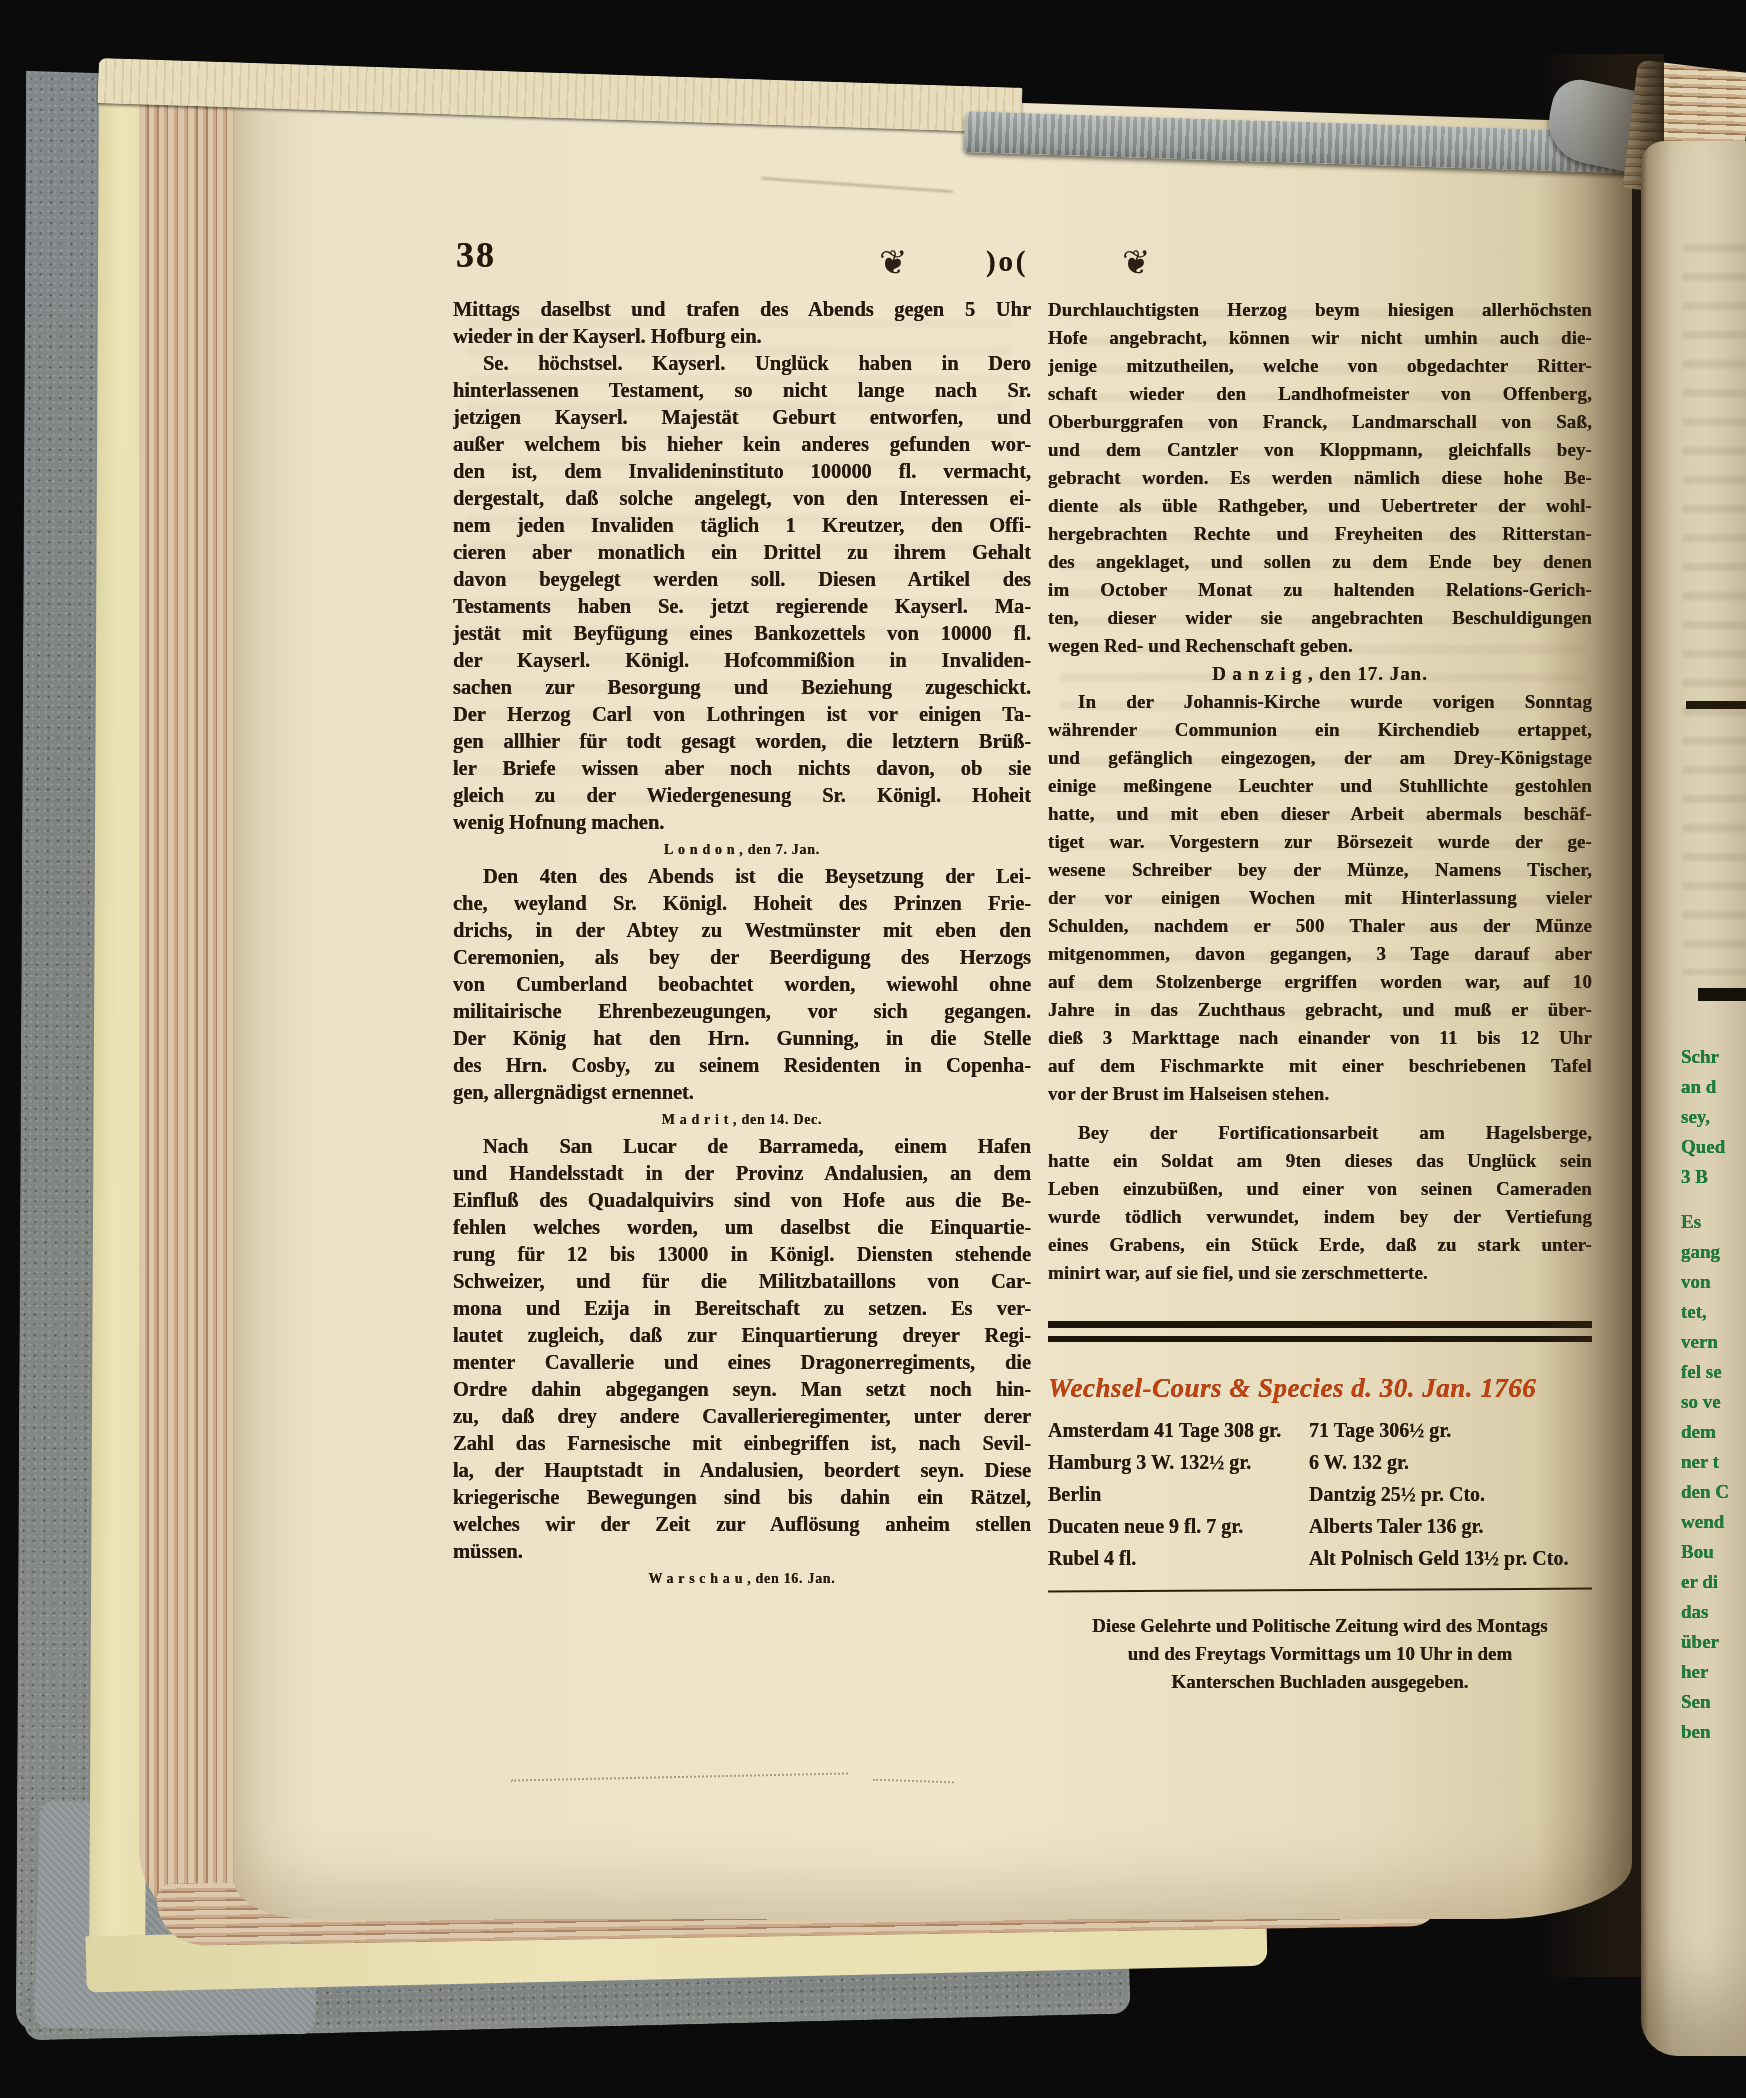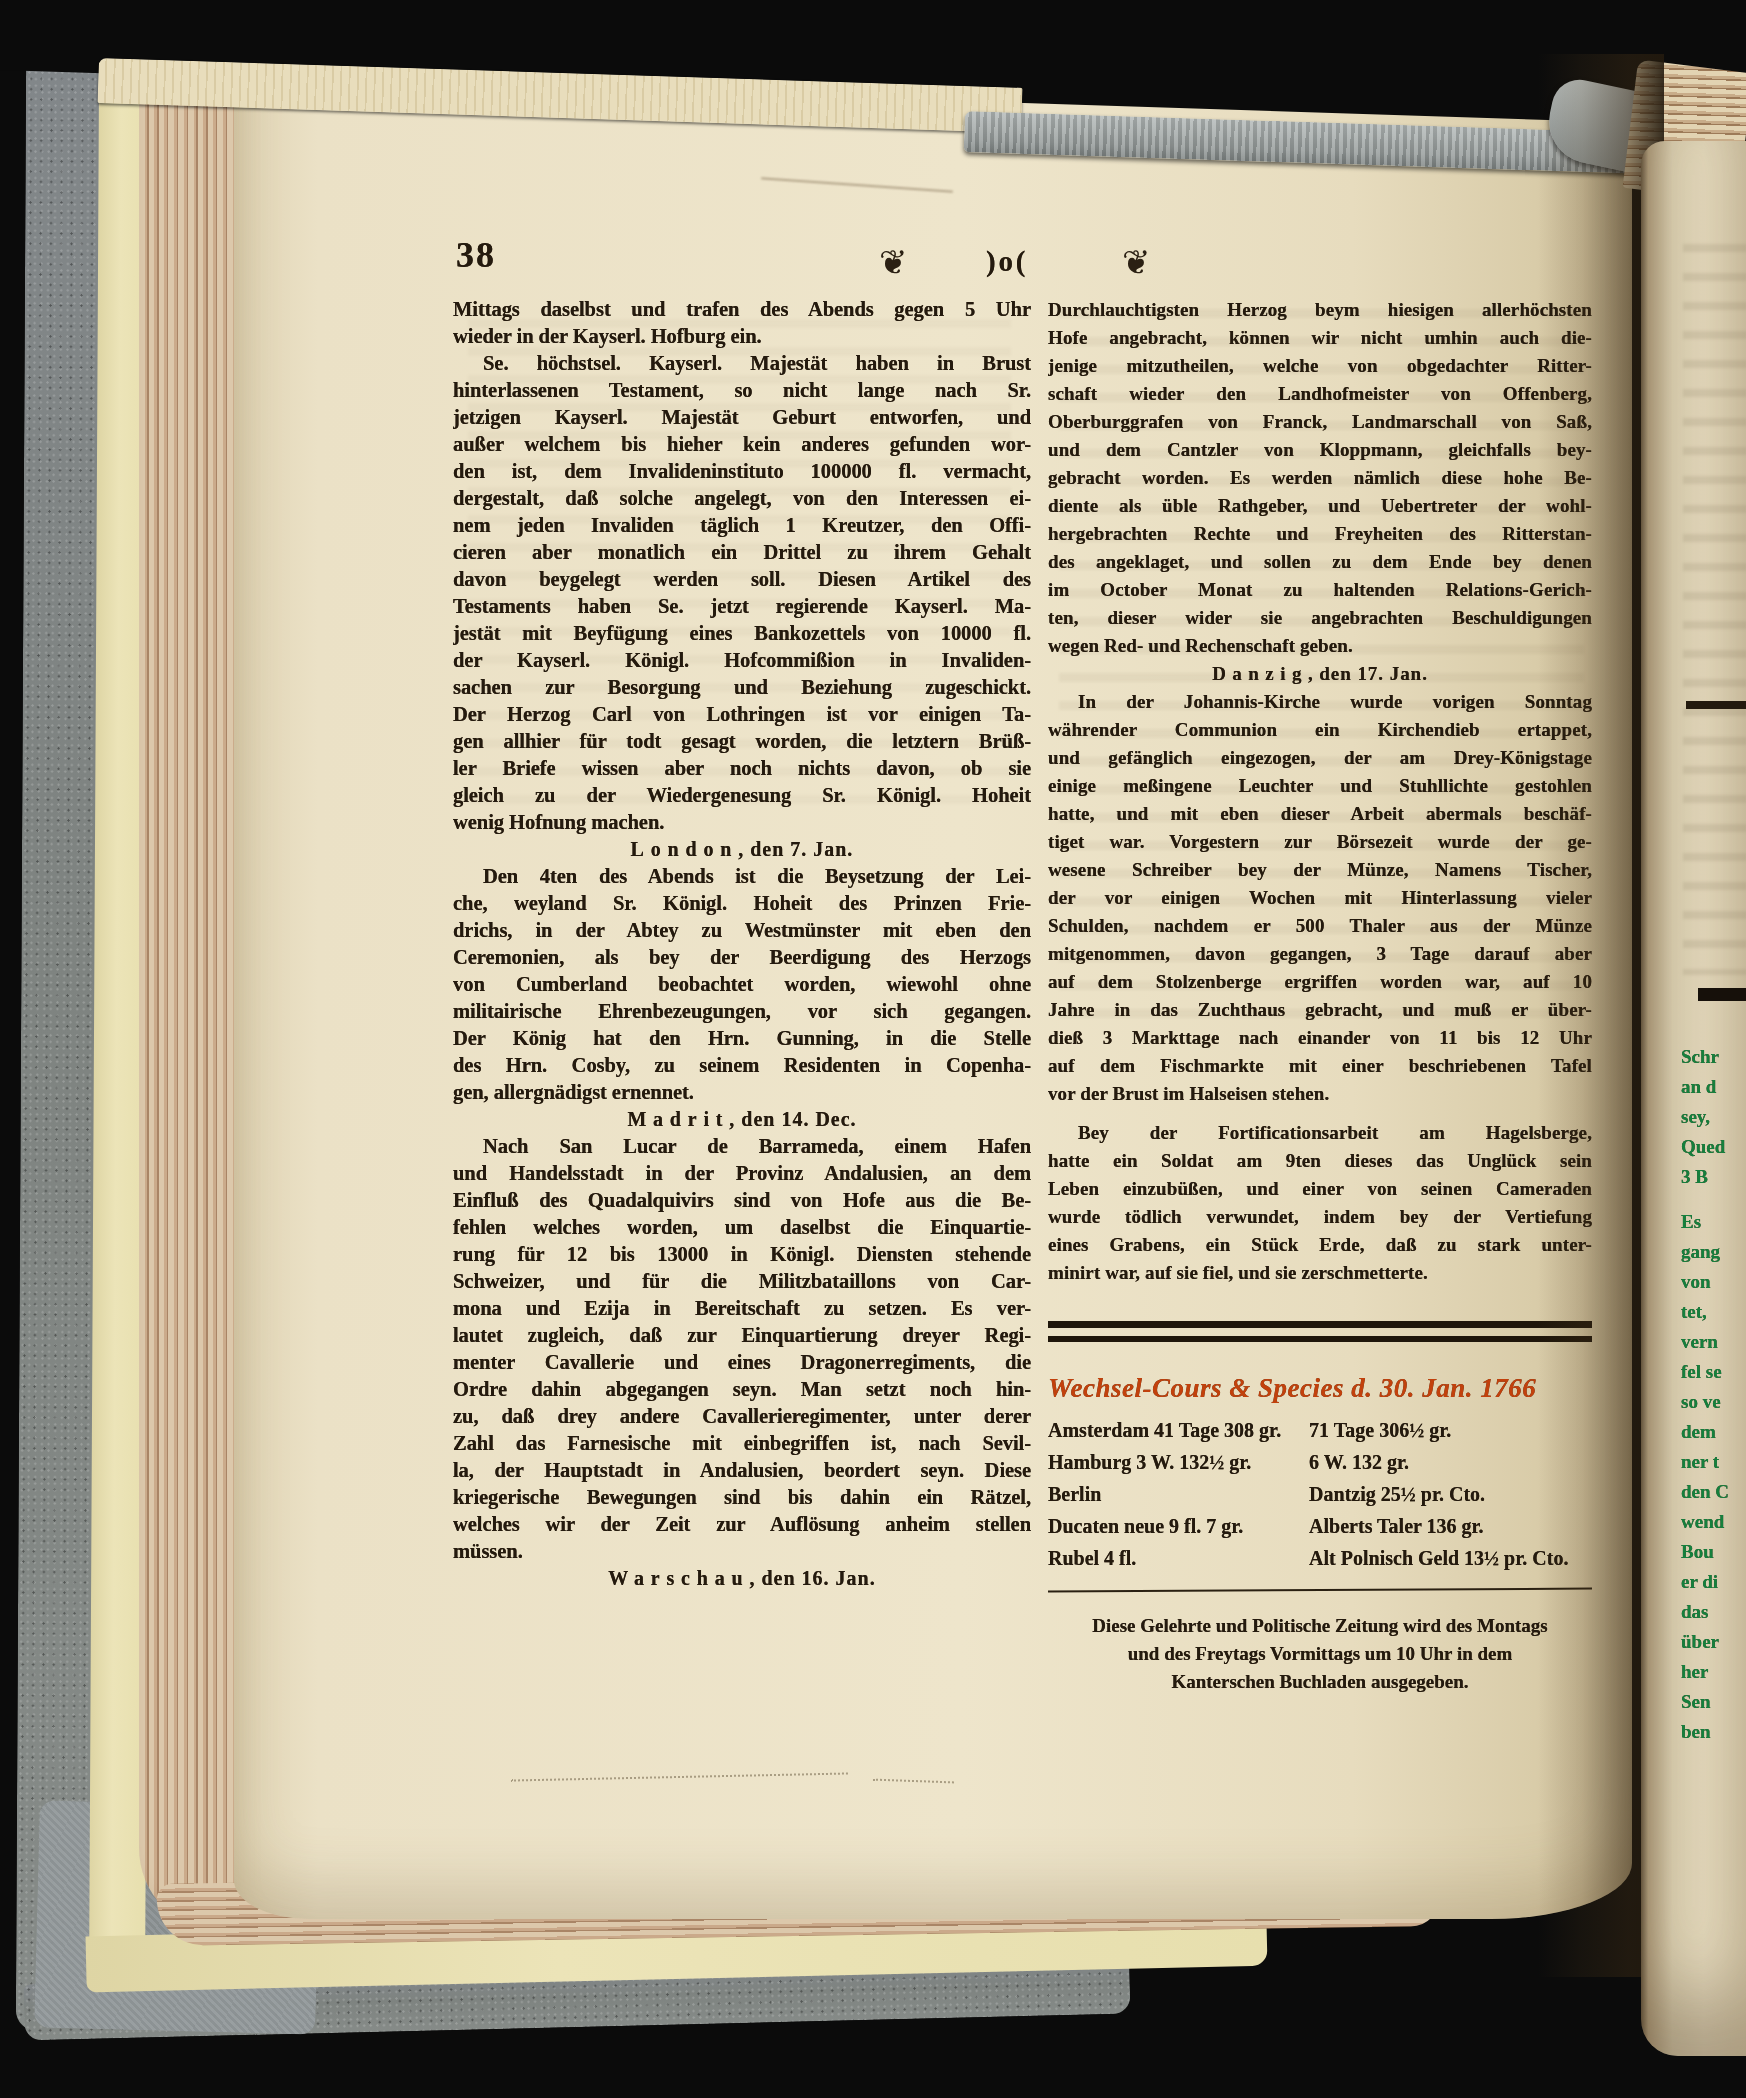--- a/index.html
+++ b/index.html
@@ -79,21 +79,21 @@
 
   .col{position:absolute;}
   #left-col{left:453px;top:296px;width:578px;}
   #right-col{left:1048px;top:296px;width:544px;}
   .tline{font-size:20.6px;line-height:27px;height:27px;overflow:hidden;
       text-align:justify;text-align-last:justify;letter-spacing:-0.1px;}
   #right-col .tline{font-size:19px;line-height:28px;height:28px;letter-spacing:0.1px;}
   .tline.short{text-align-last:left;}
   .para.indent .tline.first{text-indent:30px;}
   .para.gap{margin-top:11.2px;}
-  .hrow{text-align:center;font-size:20px;line-height:27px;height:27px;}
+  .hrow{text-align:center;font-size:14px;line-height:27px;height:27px;}
   #right-col .hrow{font-size:19px;line-height:28px;height:28px;}
   .hplace{letter-spacing:.34em;}
   .hrest{letter-spacing:.05em;}
 
   .double-rule{margin-top:34px;height:7.5px;border-top:7.5px solid #1f160b;border-bottom:6.6px solid #1f160b;}
   .x-head{margin-top:29px;font-style:italic;font-weight:600;font-size:27px;line-height:34px;
       letter-spacing:0.5px;color:#c2410c;white-space:nowrap;}
   .x-table{margin-top:9.4px;}
   .xrow{display:flex;line-height:32px;font-size:20px;color:#241a0e;}
   .xl{width:48%;}
@@ -134,21 +134,21 @@
 <div class="abs orn" id="orn-left">❦</div>
 <div class="abs fraktur" id="header-center">)o(</div>
 <div class="abs orn" id="orn-right">❦</div>
 
 <div class="col fraktur" id="left-col">
     <div class="para">
       <div class="tline">Mittags daselbst und trafen des Abends gegen 5 Uhr</div>
       <div class="tline short">wieder in der Kayserl. Hofburg ein.</div>
     </div>
     <div class="para indent">
-      <div class="tline first">Se. höchstsel. Kayserl. Majestät haben in Brust</div>
+      <div class="tline first">Se. höchstsel. Kayserl. Unglück haben in Dero</div>
       <div class="tline">hinterlassenen Testament, so nicht lange nach Sr.</div>
       <div class="tline">jetzigen Kayserl. Majestät Geburt entworfen, und</div>
       <div class="tline">außer welchem bis hieher kein anderes gefunden wor-</div>
       <div class="tline">den ist, dem Invalideninstituto 100000 fl. vermacht,</div>
       <div class="tline">dergestalt, daß solche angelegt, von den Interessen ei-</div>
       <div class="tline">nem jeden Invaliden täglich 1 Kreutzer, den Offi-</div>
       <div class="tline">cieren aber monatlich ein Drittel zu ihrem Gehalt</div>
       <div class="tline">davon beygelegt werden soll. Diesen Artikel des</div>
       <div class="tline">Testaments haben Se. jetzt regierende Kayserl. Ma-</div>
       <div class="tline">jestät mit Beyfügung eines Bankozettels von 10000 fl.</div>

